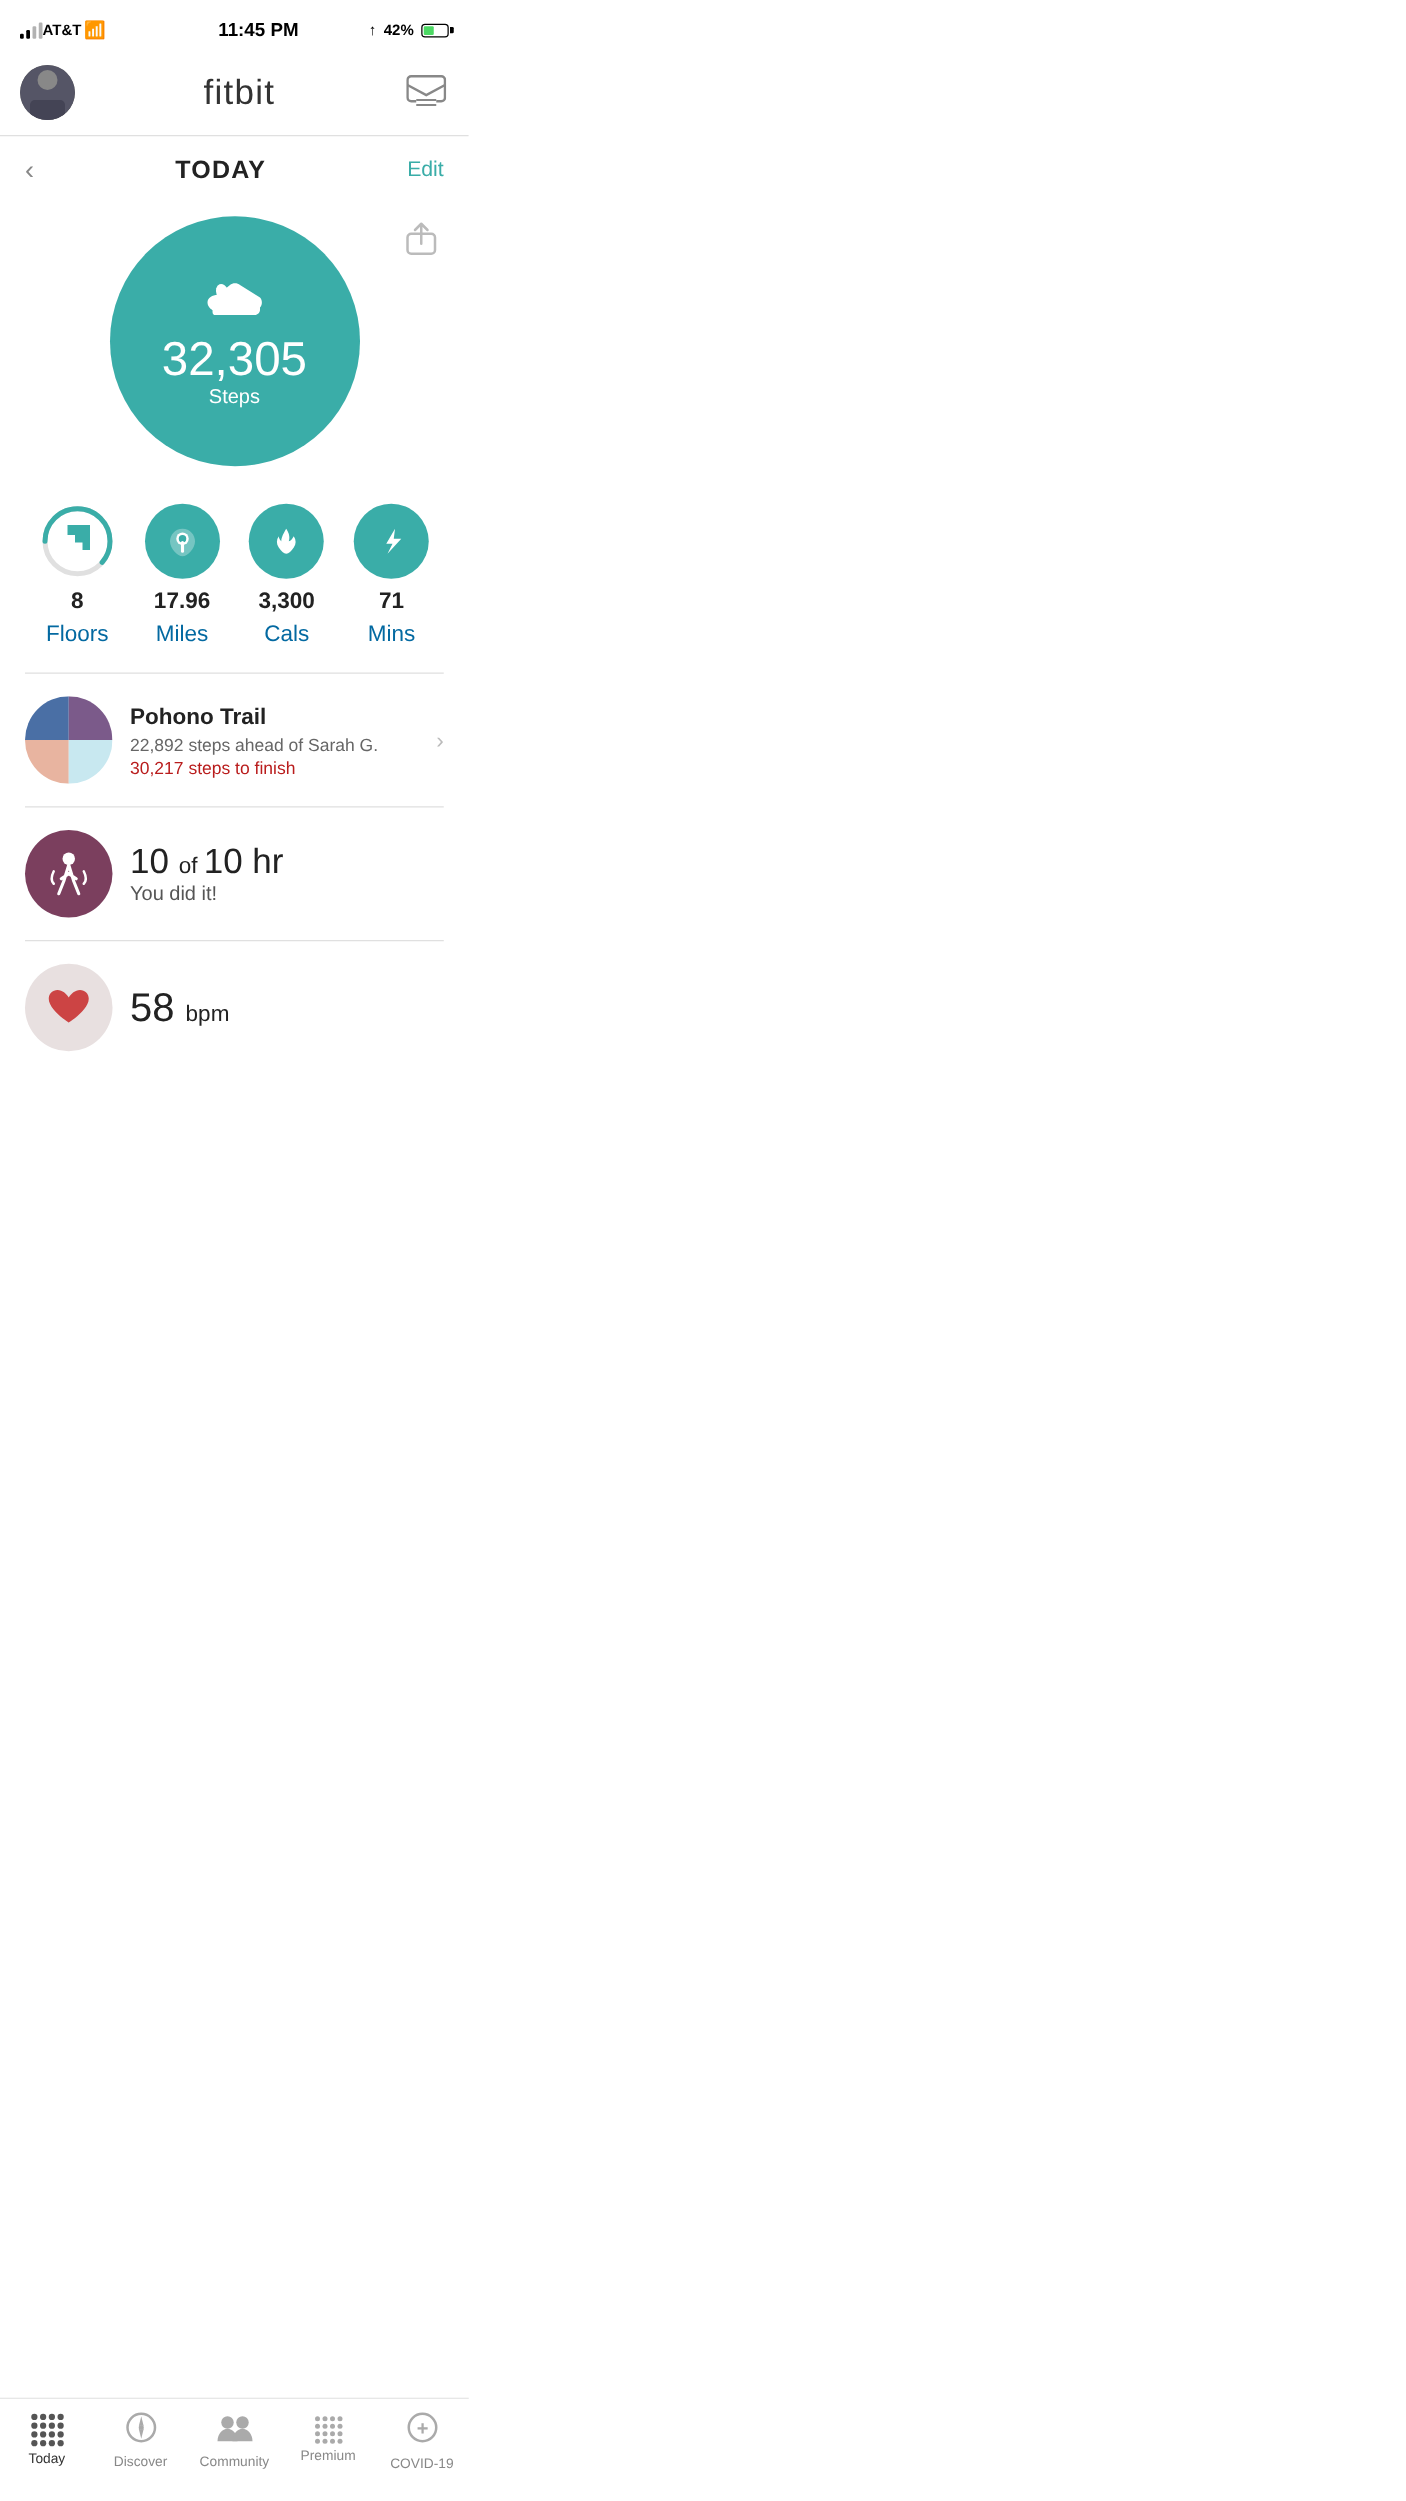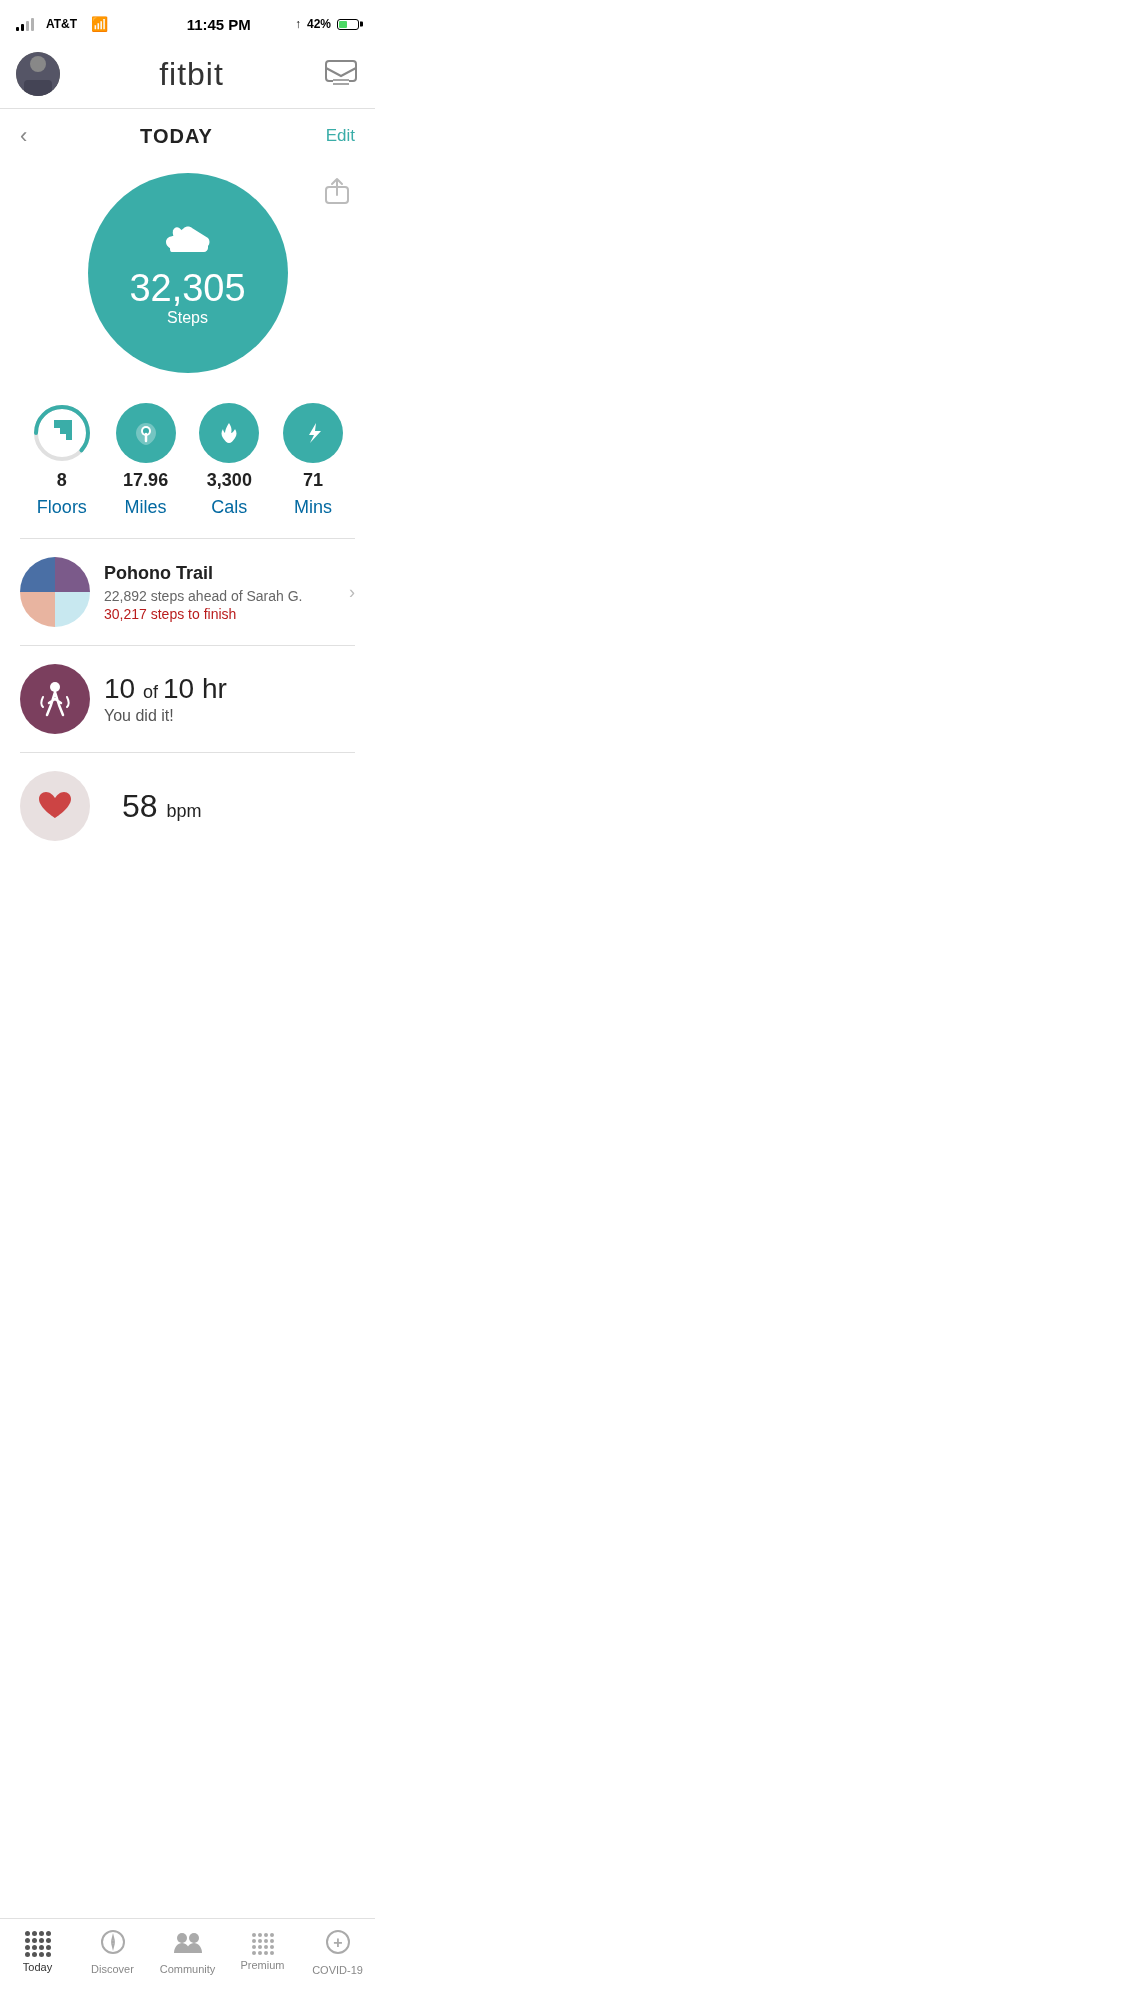--- a/index.html
+++ b/index.html
@@ -18,21 +18,21 @@
       display: flex;
       justify-content: space-between;
       align-items: center;
       padding: 8px 16px 4px;
       background: #fff;
       height: 44px;
     }
     .status-left {
       display: flex;
       align-items: center;
-      gap: 12px;
+      gap: 0;
       font-size: 12px;
       font-weight: 600;
     }
     .signal-bars {
       display: flex;
       align-items: flex-end;
       gap: 2px;
       height: 14px;
     }
     .signal-bar {
@@ -112,21 +112,21 @@
     }
     .avatar-placeholder {
       width: 100%;
       height: 100%;
       background: linear-gradient(135deg, #555 0%, #888 50%, #333 100%);
       display: flex;
       align-items: center;
       justify-content: center;
     }
     .app-title {
-      font-size: 32px;
+      font-size: 28px;
       font-weight: 300;
       color: #333;
       letter-spacing: 1px;
     }
     .inbox-icon {
       width: 36px;
       height: 36px;
       display: flex;
       align-items: center;
       justify-content: center;
@@ -342,21 +342,21 @@
       font-size: 16px;
       color: #555;
       margin-top: 2px;
     }
 
     
     .heart-card {
       display: flex;
       align-items: center;
       padding: 18px 0;
-      gap: 32px;
+      gap: 14px;
     }
     .heart-circle {
       width: 70px;
       height: 70px;
       border-radius: 50%;
       background: #e8e0e0;
       display: flex;
       align-items: center;
       justify-content: center;
       flex-shrink: 0;

